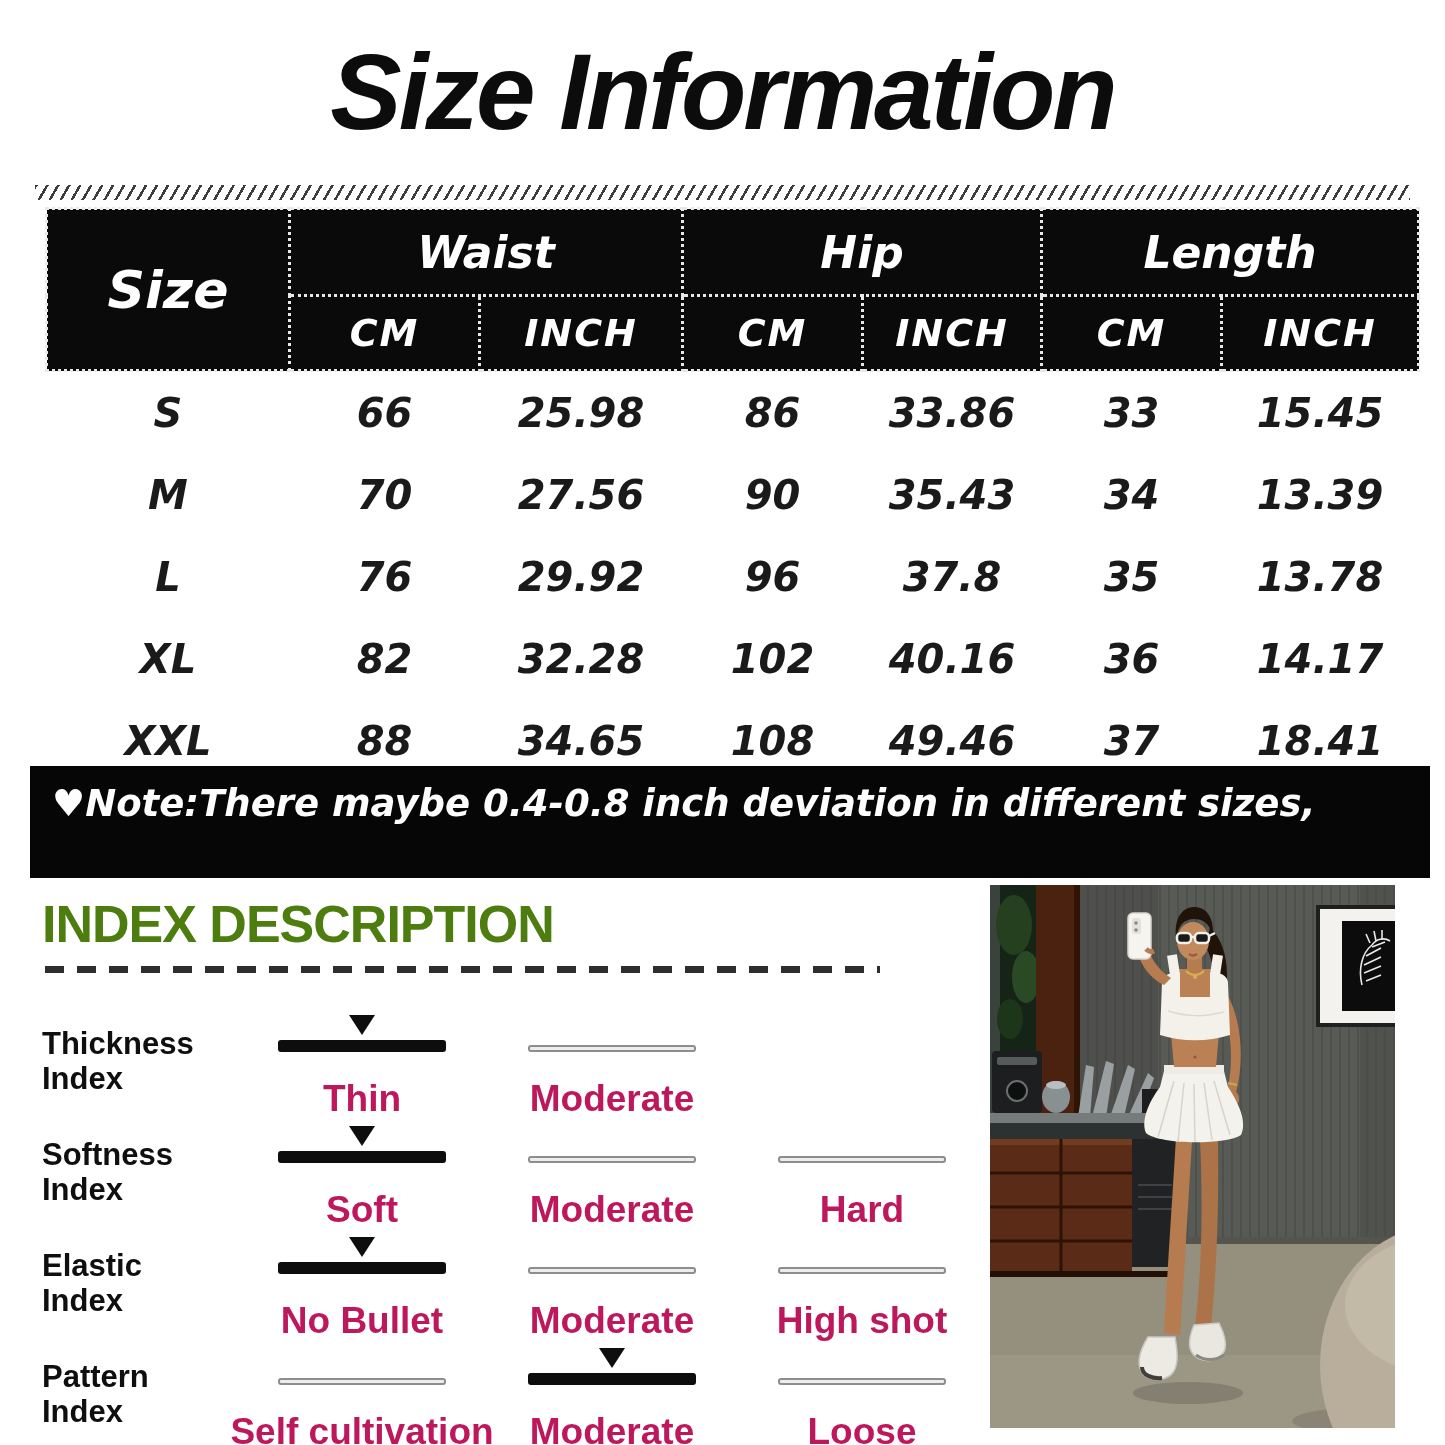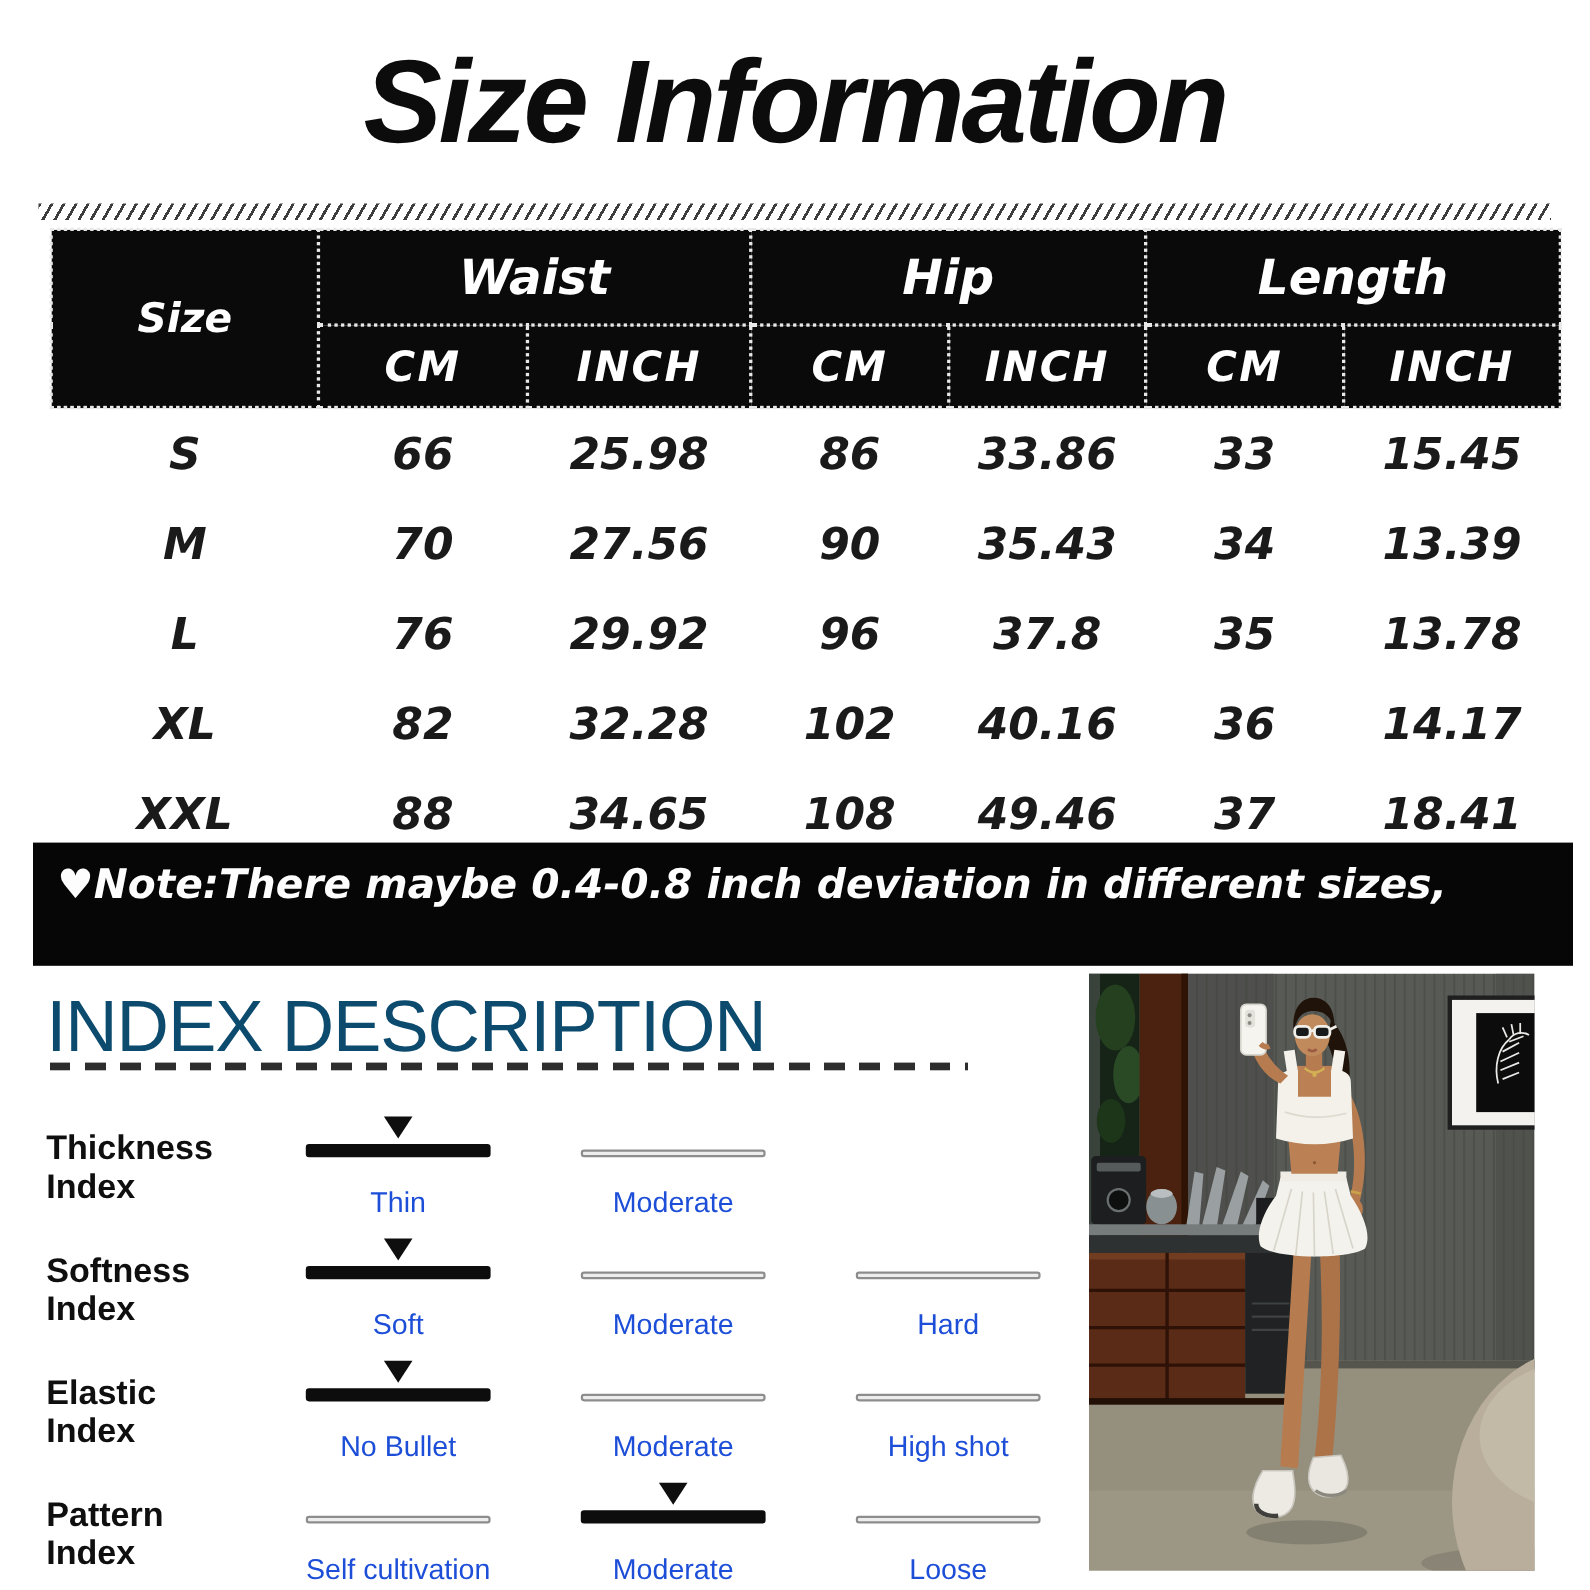--- a/index.html
+++ b/index.html
@@ -8,46 +8,46 @@
   .hand{font-family:"DejaVu Sans",sans-serif;font-style:italic;font-weight:600;}
 
   .page-title{position:absolute;left:0;right:0;top:34px;margin:0;text-align:center;
               font-size:107px;font-weight:900;letter-spacing:-3px;color:#0c0c0c;line-height:1.1;font-style:italic;}
 
   .hatch{position:absolute;left:35px;top:185px;width:1375px;height:15px;
          background:repeating-linear-gradient(120deg,#3d3d3d 0 2.5px,transparent 2.5px 9.5px);}
 
   table.size-table{position:absolute;left:45px;top:207px;width:1372px;border-collapse:collapse;table-layout:fixed;}
   table.size-table thead th{background:#0a0a0a;color:#fff;border:3px dotted #e8e8e8;font-weight:600;}
-  th.size-th{font-size:37px;}
+  th.size-th{font-size:52px;}
   th.group-th{font-size:44px;height:82px;}
   th.unit-th{font-size:38px;height:70px;letter-spacing:2px;}
   table.size-table tbody td{height:80px;text-align:center;font-size:40px;color:#1a1a1a;border:none;}
 
   .note{position:absolute;left:30px;top:766px;width:1400px;height:112px;background:#060606;color:#fdfdfd;
         box-sizing:border-box;padding:12px 18px 0 22px;}
   .note div{font-size:37px;line-height:51px;white-space:nowrap;}
 
-  .index-heading{position:absolute;left:42px;top:894px;margin:0;font-size:66px;font-weight:400;
-                 letter-spacing:-1px;color:#0c4a6e;}
+  .index-heading{position:absolute;left:42px;top:894px;margin:0;font-size:52px;font-weight:700;
+                 letter-spacing:-1px;color:#4d7c0f;}
   .dash-line{position:absolute;left:45px;top:966px;width:835px;height:7px;
              background:repeating-linear-gradient(90deg,#2e2e2e 0 19px,transparent 19px 32px);}
 
   .index-grid{position:absolute;left:42px;top:1012px;width:945px;}
   .index-row{display:grid;grid-template-columns:195px 250px 250px 250px;height:111px;align-items:start;}
   .row-label{padding-top:14px;font-weight:bold;font-size:31px;line-height:35px;color:#0f0f0f;}
   .row-label span{display:block;}
   .opt{display:flex;flex-direction:column;align-items:center;}
   .marker{height:40px;display:flex;flex-direction:column;align-items:center;justify-content:flex-end;}
   .tri{display:none;width:0;height:0;border-left:13px solid transparent;border-right:13px solid transparent;
        border-top:20px solid #0e0e0e;margin-bottom:5px;}
   .opt.selected .tri{display:block;}
   .bar{width:168px;height:7px;background:#ededed;border:2px solid #8d8d8d;border-radius:3px;box-sizing:border-box;}
   .opt.selected .bar{height:12px;background:#0d0d0d;border-color:#0d0d0d;}
-  .opt-label{margin-top:26px;font-size:26px;color:#1d4ed8;white-space:nowrap;}
+  .opt-label{margin-top:26px;font-size:37px;color:#be185d;white-space:nowrap;font-weight:bold;}
 
   .photo{position:absolute;left:990px;top:885px;width:405px;height:543px;}
   .photo svg{display:block;width:100%;height:100%;}
 </style>
 </head>
 <body>
 
 <div class="canvas">
 
   <h1 class="page-title">Size Information</h1>

